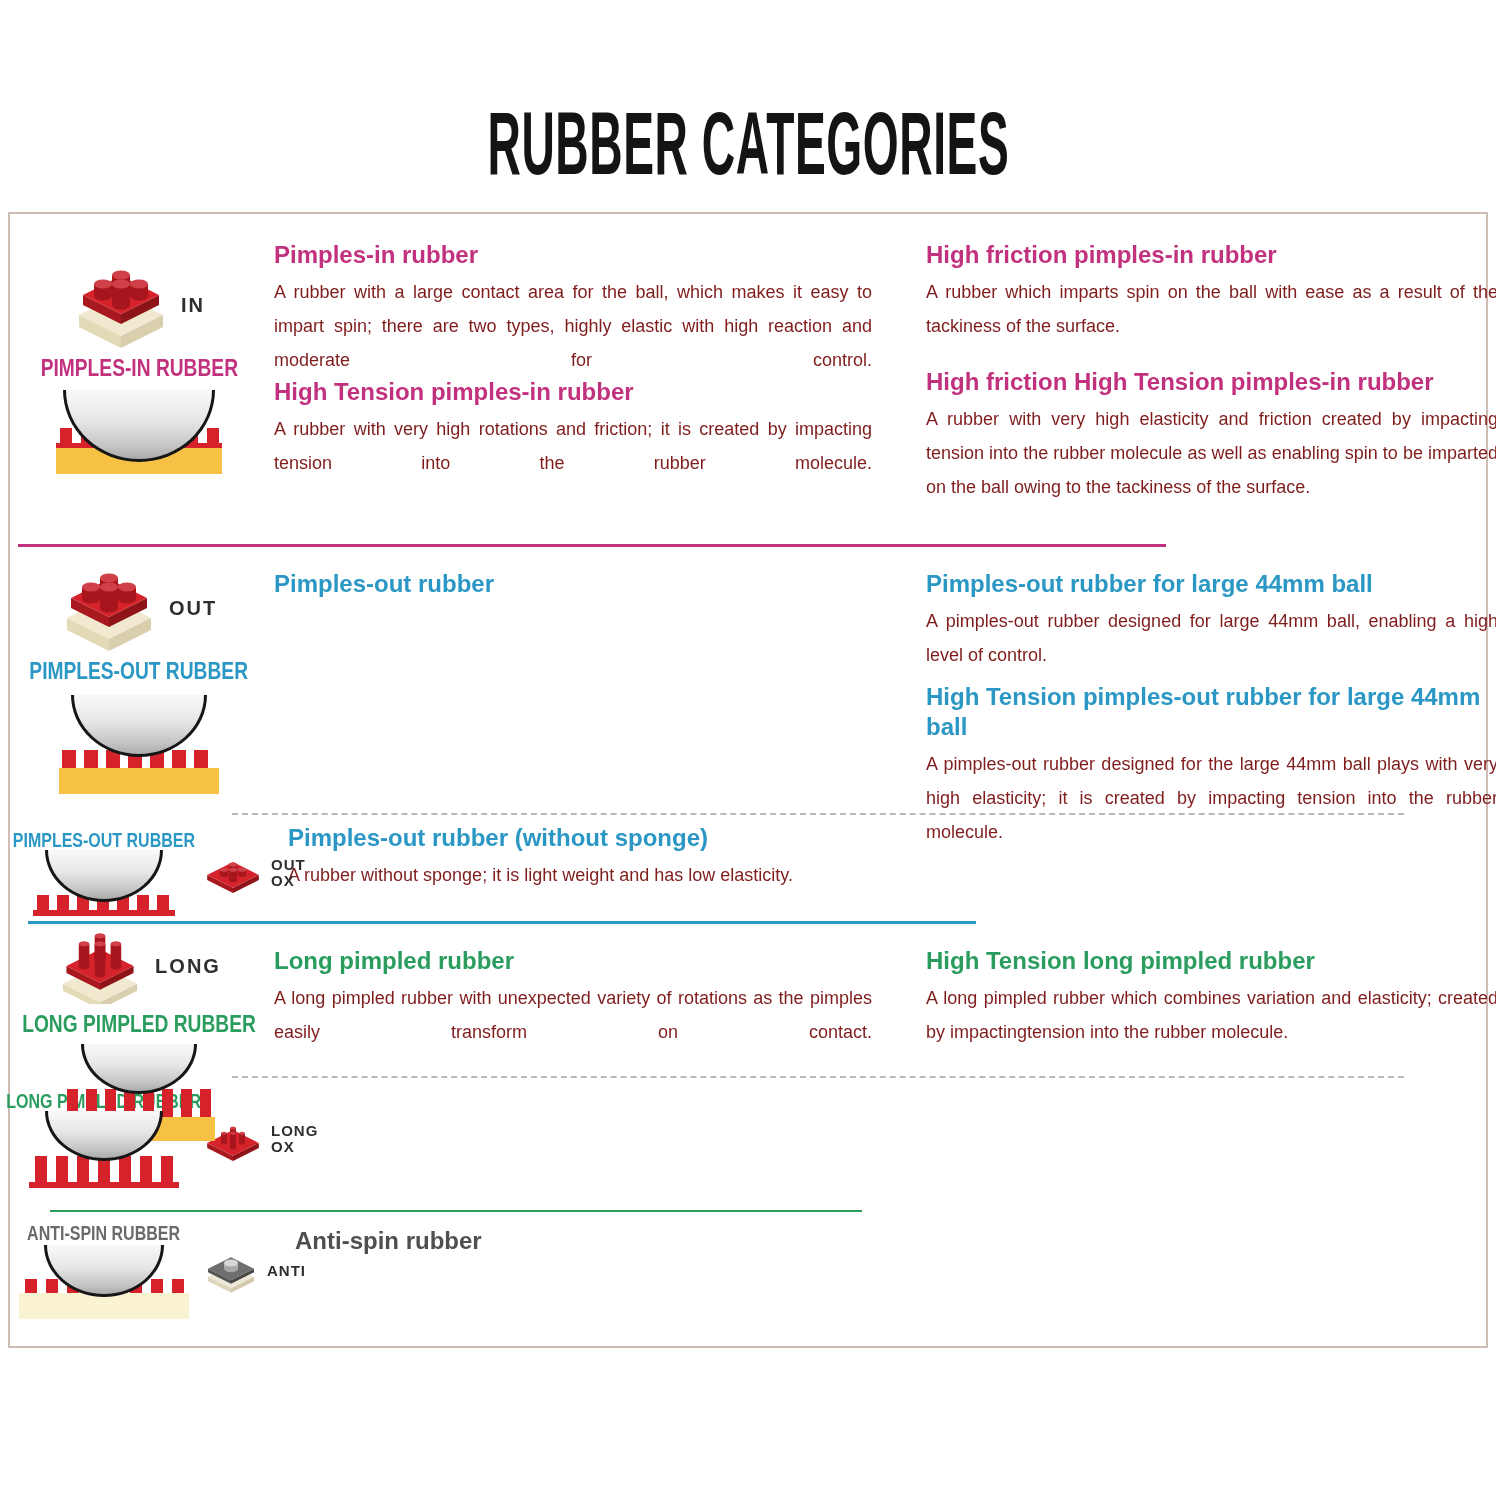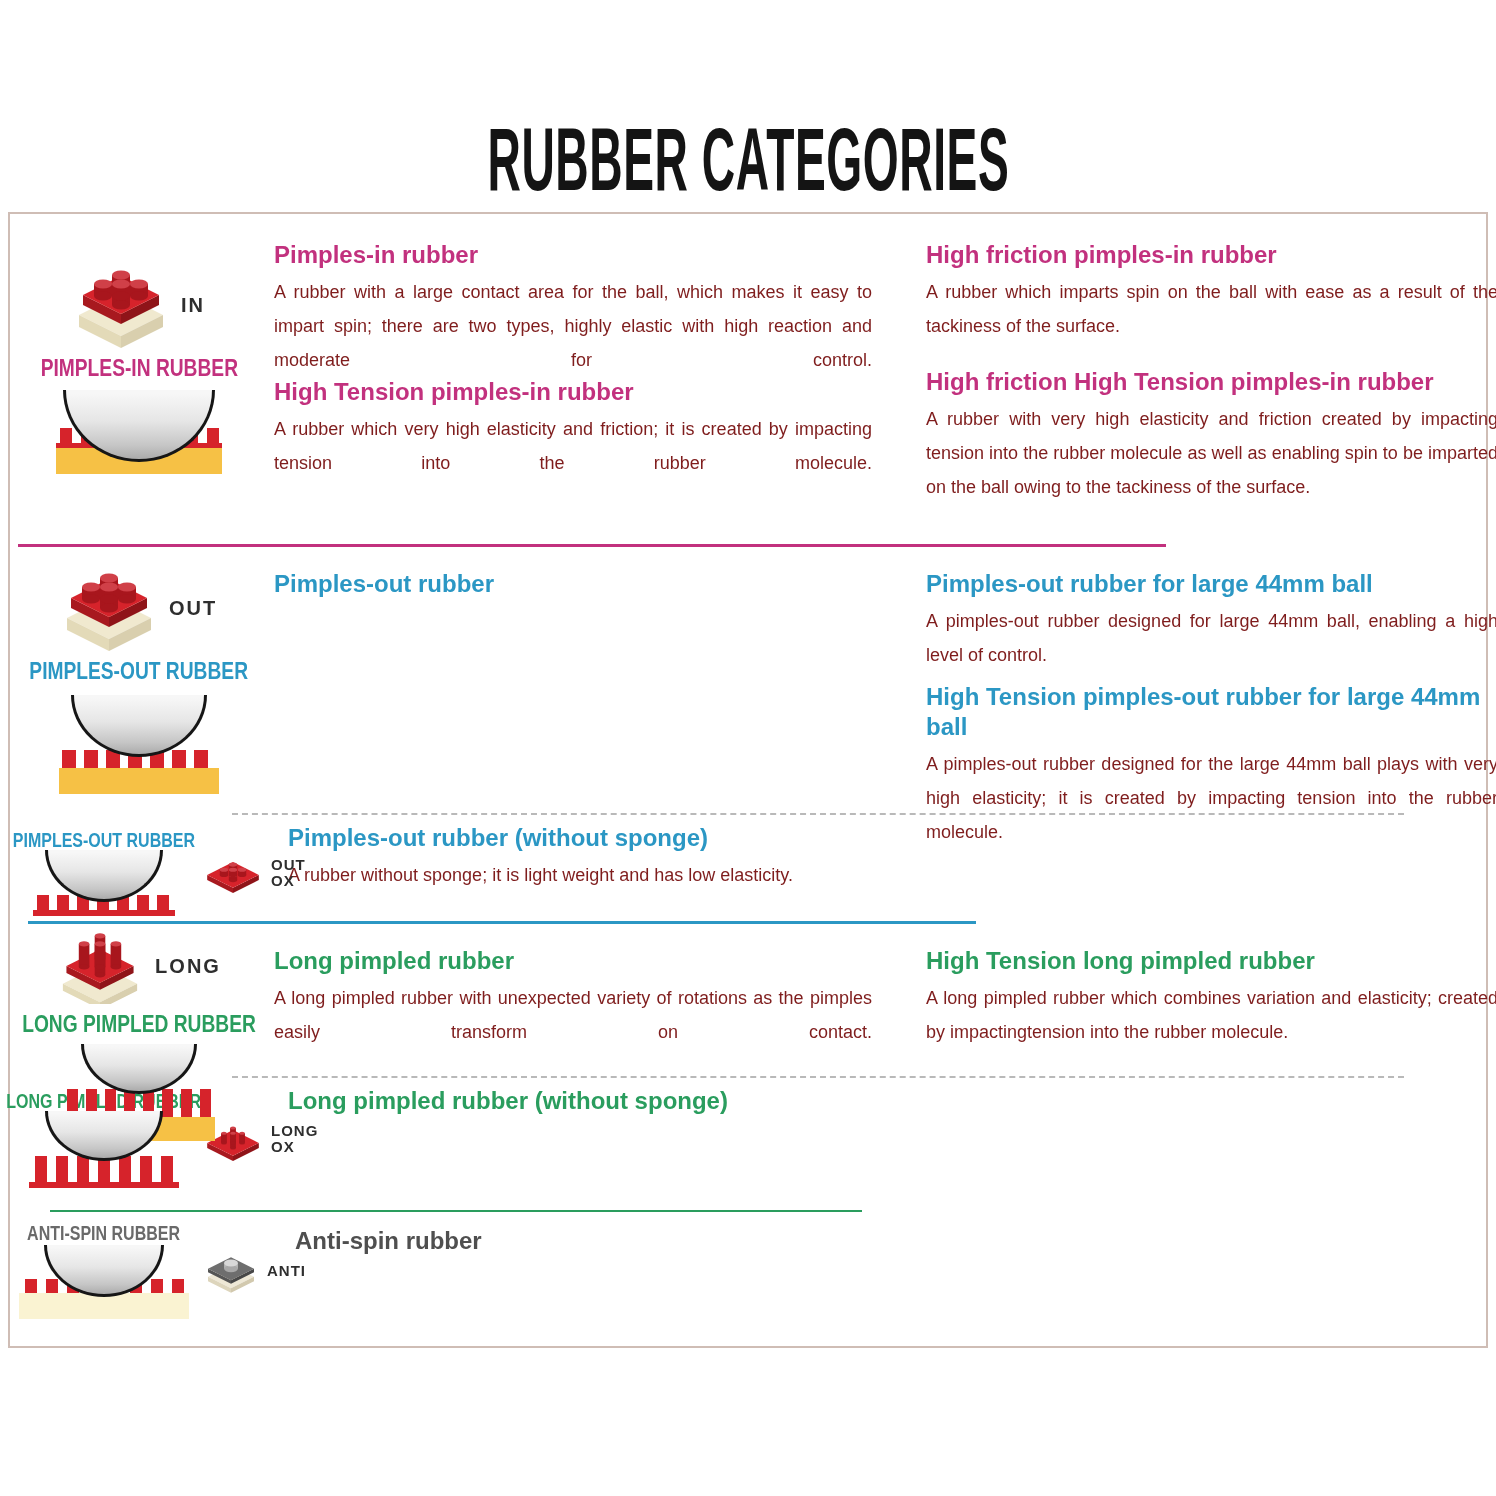--- a/index.html
+++ b/index.html
@@ -1,19 +1,19 @@
 <!DOCTYPE html>
 <html><head>
 <meta charset="utf-8">
 <style>
   html,body{margin:0;padding:0;background:#ffffff;}
   body{width:1496px;height:1496px;overflow:hidden;font-family:"Liberation Sans",sans-serif;color:#232323;position:relative;}
 
   
-  .title-wrap{height:212px;display:flex;align-items:flex-end;justify-content:center;padding-bottom:10px;box-sizing:border-box;}
+  .title-wrap{height:212px;display:flex;align-items:flex-end;justify-content:center;padding-bottom:26px;box-sizing:border-box;}
   .title-inner{display:inline-block;font-size:84px;line-height:84px;font-weight:800;letter-spacing:1px;color:#141414;transform:scale(0.55,1.05);white-space:nowrap;}
 
   
   .content-box{margin:0 8px;border:2px solid #cfbdb5;background:#fff;box-sizing:border-box;padding-top:4px;}
 
   .row{position:relative;}
   .row1{min-height:326px;}
   .row2{min-height:266px;}
   .row2b{min-height:106px;}
   .row3{min-height:152px;}
@@ -178,21 +178,21 @@
       </div>
     </div>
 
     <div class="col1">
       <div class="entry just-last">
         <div class="h c-magenta">Pimples-in rubber</div>
         <p>A rubber with a large contact area for the ball, which makes it easy to impart spin; there are two types, highly elastic with high reaction and moderate for control.</p>
       </div>
       <div class="entry just-last gap-lg">
         <div class="h c-magenta">High Tension pimples-in rubber</div>
-        <p>A rubber which very high elasticity and friction; it is created by impacting tension into the rubber molecule.</p>
+        <p>A rubber with very high rotations and friction; it is created by impacting tension into the rubber molecule.</p>
       </div>
     </div>
 
     <div class="col2">
       <div class="entry">
         <div class="h c-magenta">High friction pimples-in rubber</div>
         <p>A rubber which imparts spin on the ball with ease as a result of the tackiness of the surface.</p>
       </div>
       <div class="entry gap-md">
         <div class="h c-magenta">High friction High Tension pimples-in rubber</div>
@@ -357,21 +357,20 @@
         </svg>
         <span class="ox-text">
           <span>LONG</span><br>
           <span>OX</span>
         </span>
       </div>
     </div>
 
     <div class="col1">
       <div class="entry">
-        <div class="h c-green">Long pimpled rubber (without sponge)</div>
       </div>
     </div>
   </div>
 
   <div class="sep-green"></div>
 
   <div class="row row4">
     <div class="left-mini">
       <div class="mini-stack">
         <div class="cat-label small c-gray">ANTI-SPIN RUBBER</div>

